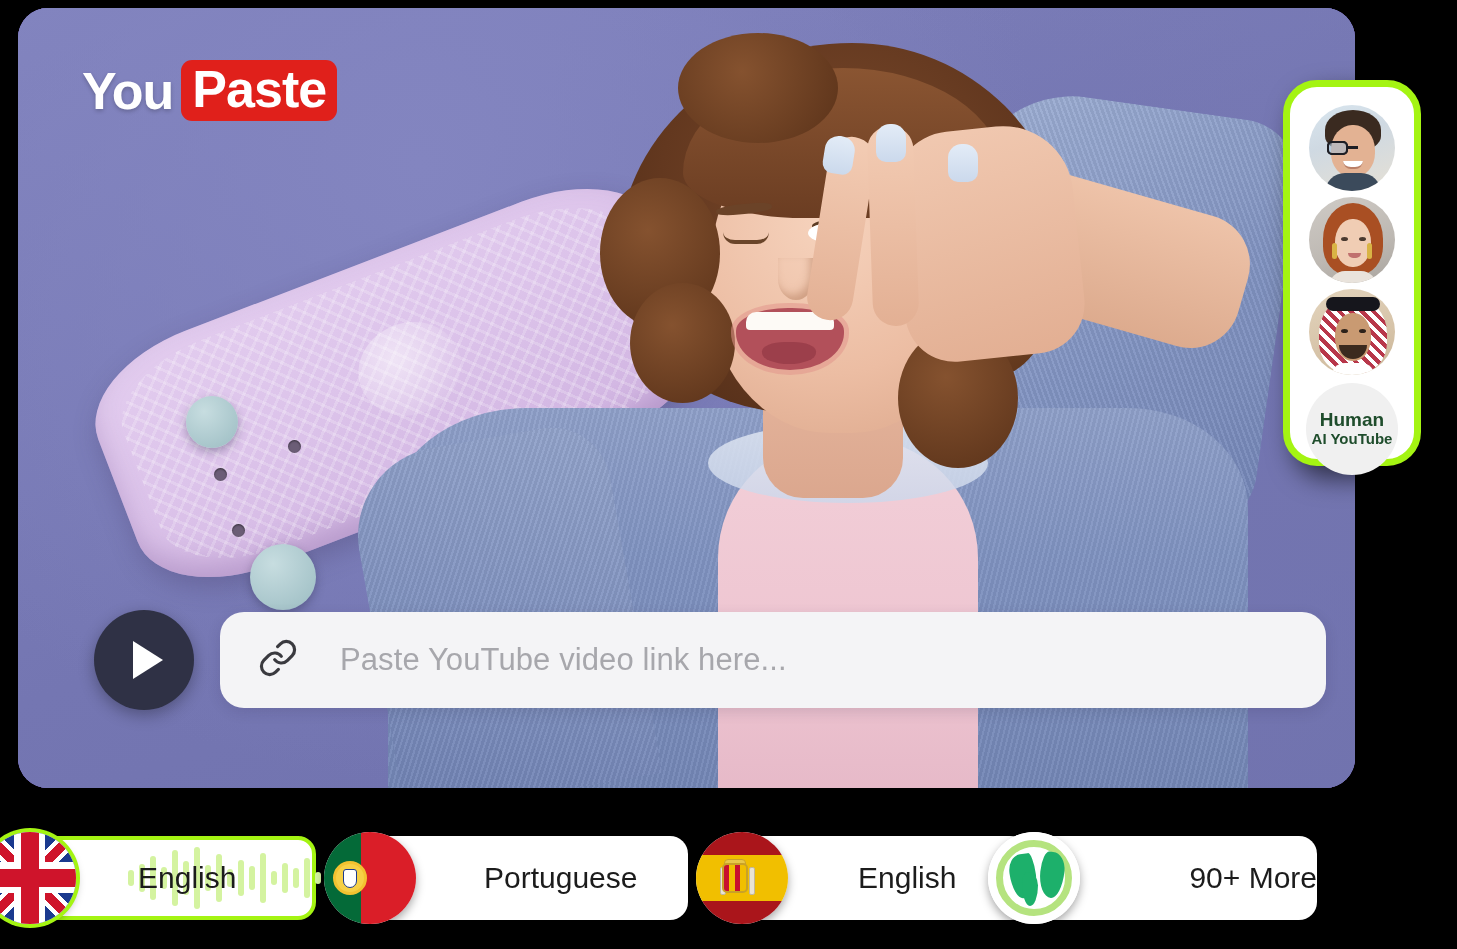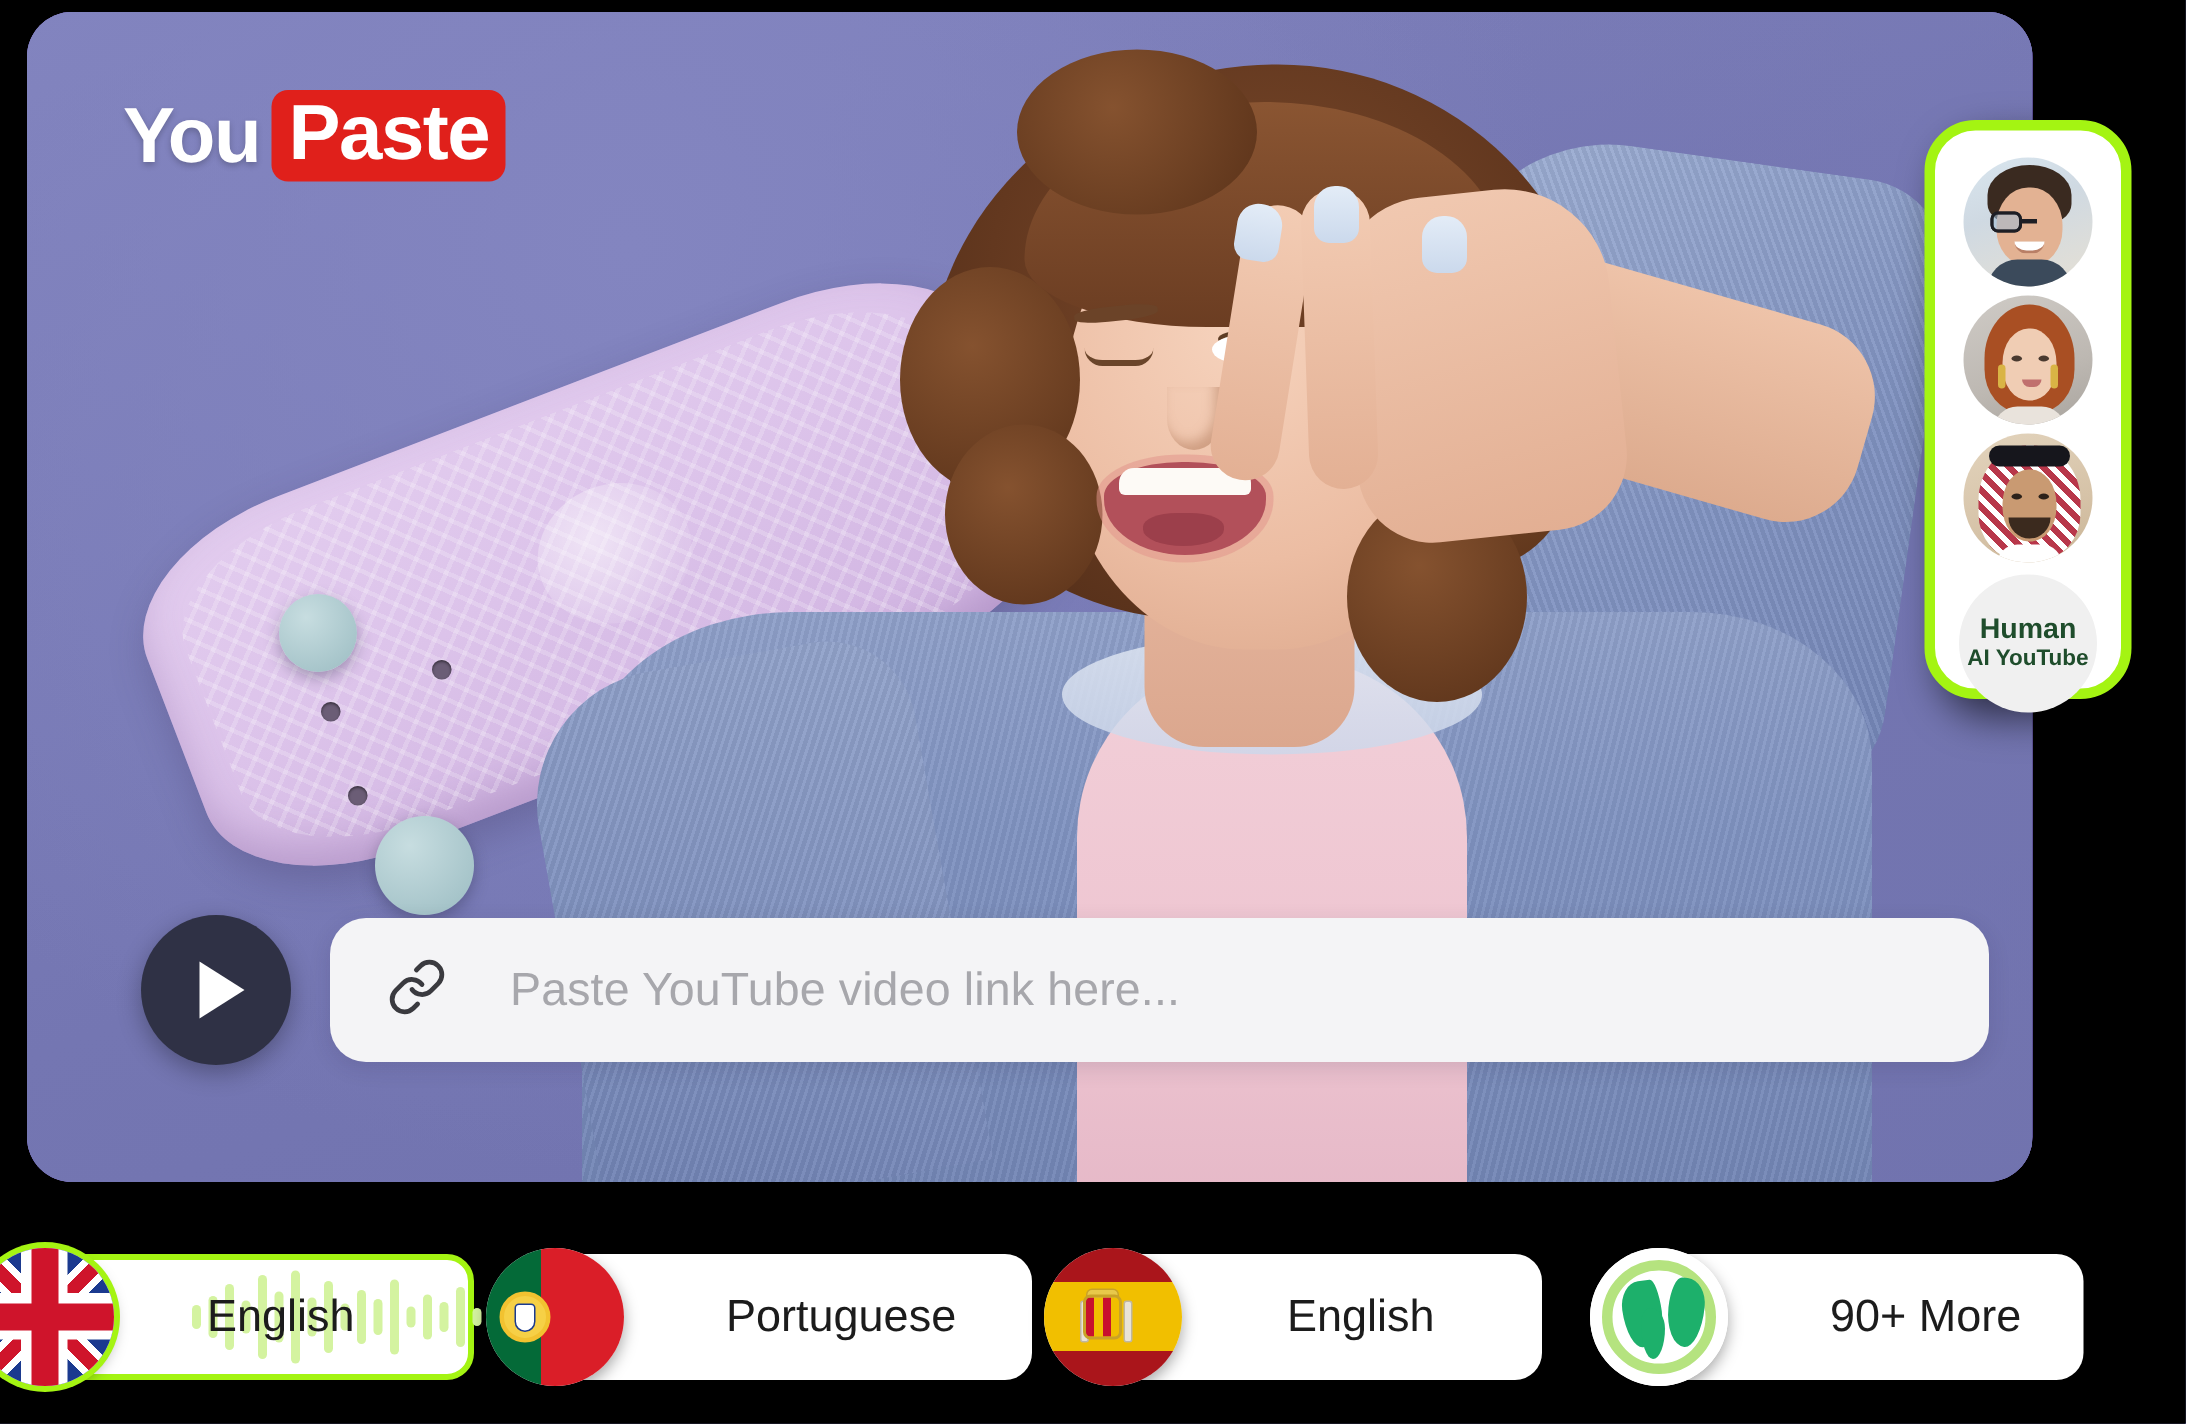--- a/index.html
+++ b/index.html
@@ -360,21 +360,21 @@
     box-shadow: 0 4px 10px rgba(0,0,0,.35);
   }
   .chip.active .flag { box-shadow: 0 0 0 4px #a4f412, 0 4px 10px rgba(0,0,0,.35); }
 
   .chip-c1 { left: 24px; width: 292px; }
   .chip-c1 .chip-label { margin-left: 110px; }
   .chip-c2 { left: 368px; width: 320px; }
   .chip-c2 .chip-label { margin-left: 116px; }
   .chip-c3 { left: 740px; width: 288px; }
   .chip-c3 .chip-label { margin-left: 118px; }
-  .chip-c4 { left: 1104px; width: 285px; }
+  .chip-c4 { left: 1032px; width: 285px; justify-content: flex-end; }
   .chip-c4 .chip-label { margin-left: 116px; }
 
   .wave {
     position: absolute; left: 100px; top: 50%;
     transform: translateY(-50%);
     display: flex; align-items: center; gap: 5px;
     z-index: 1; pointer-events: none;
   }
   .wave b {
     display:block; width: 6px; background: #d4f3a0; border-radius: 4px;

